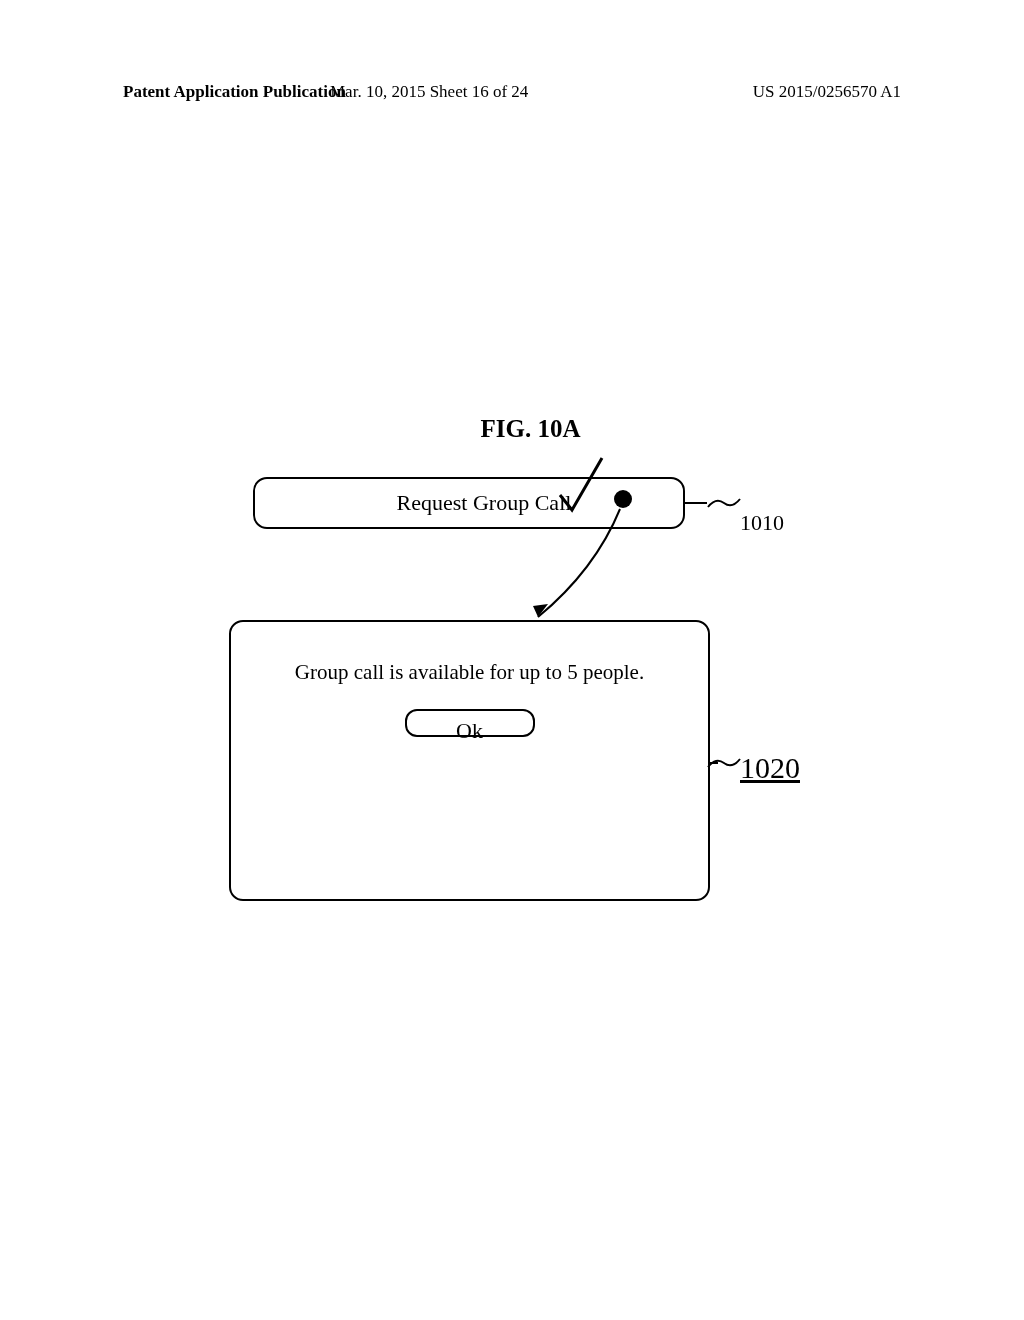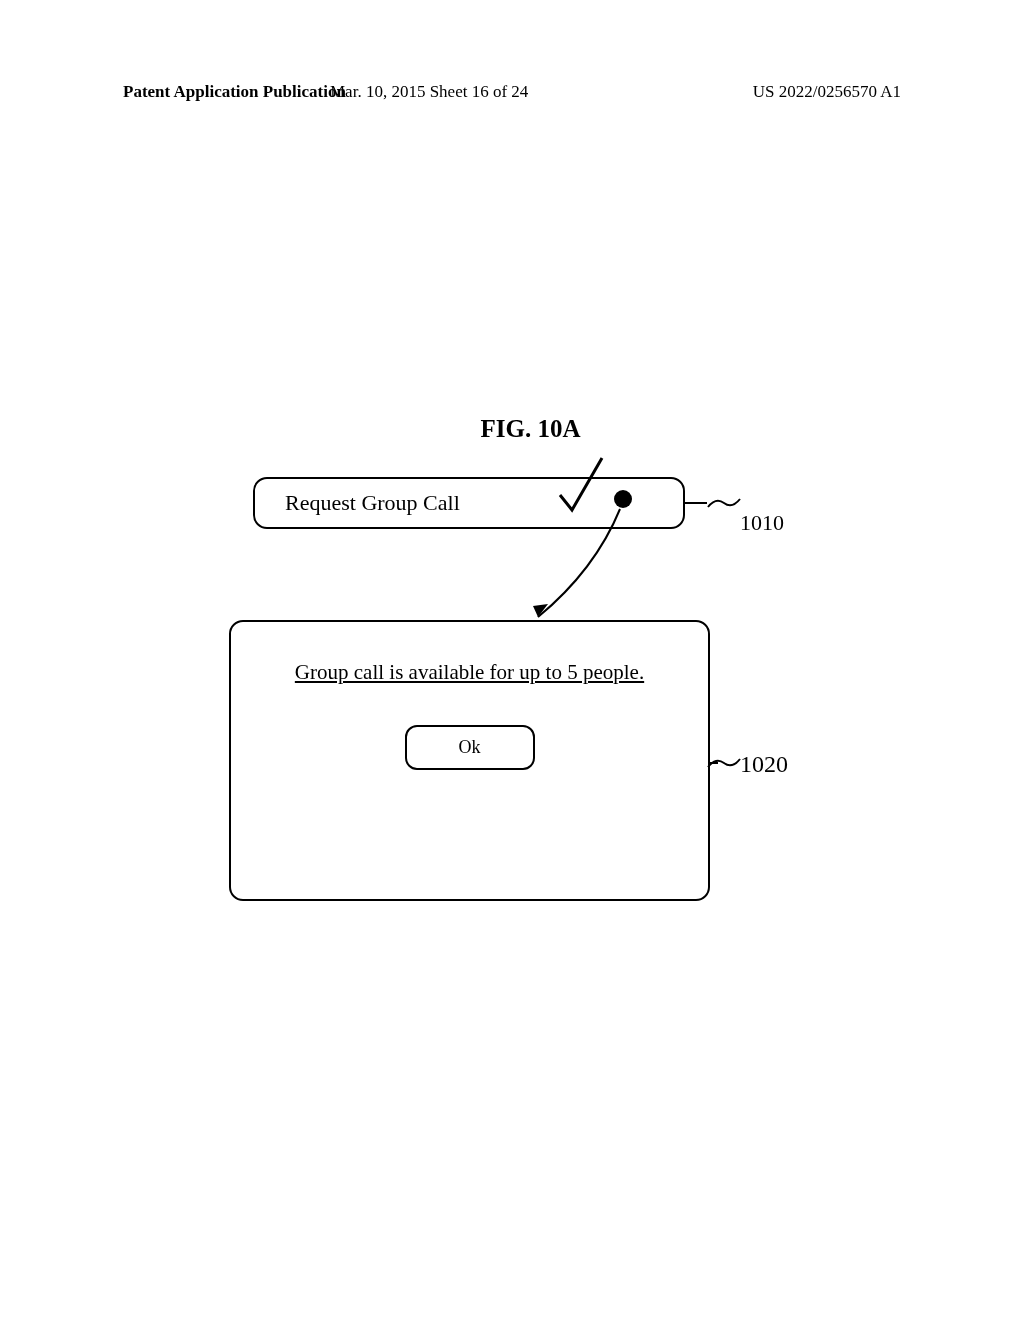--- a/index.html
+++ b/index.html
@@ -46,80 +46,81 @@
     .request-box {
       position: absolute;
       top: 477px;
       left: 253px;
       width: 432px;
       height: 52px;
       border: 2.5px solid black;
       border-radius: 14px;
       display: flex;
       align-items: center;
+      justify-content: center;
       font-size: 22px;
     }
     .request-text {
       margin-left: 30px;
     }
     .dialog-box {
       position: absolute;
       top: 620px;
       left: 229px;
       width: 481px;
       height: 281px;
       border: 2.5px solid black;
       border-radius: 14px;
       padding: 38px 20px 20px 20px;
       text-align: center;
       font-size: 21px;
     }
     .dialog-line1 {
-      margin-bottom: 40px;
-      text-decoration: underline;
+      margin-bottom: 24px;
     }
     .dialog-line2 {
       line-height: 1.35;
       margin-bottom: 35px;
     }
     .ok-button {
       display: inline-block;
       width: 130px;
-      height: 45px;
+      height: 28px;
       border: 2.5px solid black;
       border-radius: 12px;
       line-height: 40px;
-      font-size: 18px;
+      font-size: 22px;
     }
     .ref-1010 {
       position: absolute;
       top: 510px;
       left: 740px;
       font-size: 22px;
     }
     .ref-1020 {
       position: absolute;
       top: 751px;
       left: 740px;
-      font-size: 24px;
+      font-size: 30px;
+      text-decoration: underline;
     }
     .svg-overlay {
       position: absolute;
       top: 0;
       left: 0;
       pointer-events: none;
     }
   </style>
 </head>
 <body>
 
 <div class="header">
   <span class="header-left">Patent Application Publication</span>
   <span class="header-center">Mar. 10, 2015  Sheet 16 of 24</span>
-  <span class="header-right">US 2022/0256570 A1</span>
+  <span class="header-right">US 2015/0256570 A1</span>
 </div>
 
 <div class="figure-title">FIG. 10A</div>
 
 <div class="request-box">
   <span class="request-text">Request Group Call</span>
 </div>
 
 <div class="dialog-box">
   <div class="dialog-line1">Group call is available for up to 5 people.</div>

